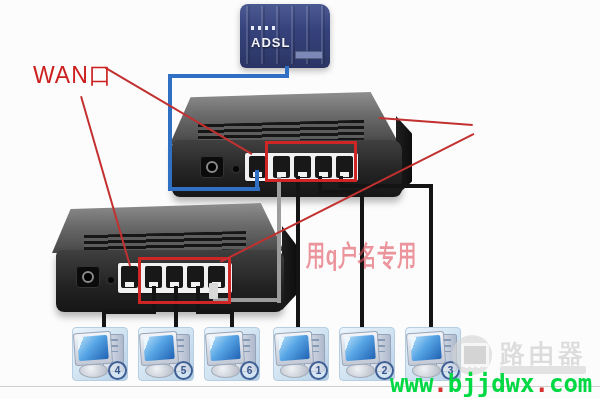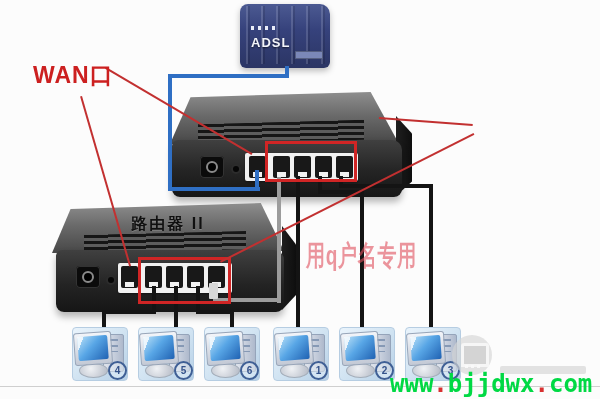--- a/index.html
+++ b/index.html
@@ -48,21 +48,21 @@
   .redbox{border:3px solid #d02525;box-sizing:border-box;background:transparent;}
 
   
   .cab{position:absolute;}
   .blue{background:#2f6fc4;}
   .gray{background:#9c9c9c;}
   .blk{background:#141414;}
   .plug{left:209px;top:283px;width:9px;height:16px;background:#d8d8d8;border-radius:1px;}
 
   
-  .anno{color:#cc2020;font-weight:bold;font-size:23px;letter-spacing:1px;}
+  .anno{color:#cc2020;font-weight:normal;font-size:23px;letter-spacing:1px;}
   .leader{height:2px;background:#c23030;transform-origin:0 0;}
 
   
   .pc{width:56px;height:54px;}
   .pc-bg{left:0;top:0;right:0;bottom:0;border-radius:4px;border:1px solid #b6cde2;
          background:linear-gradient(135deg,#eaf4fc 0%,#cfe2f1 55%,#b5cfe6 100%);}
   .pc-tower{left:31px;top:7px;width:19px;height:36px;border:1px solid #95a4ba;border-radius:2px;
          background:linear-gradient(90deg,#e3e7ef,#aeb9cc);}
   .pc-tower-lines{left:3px;top:4px;width:11px;height:13px;
          background:repeating-linear-gradient(180deg,#8699b5 0 2px,transparent 2px 6px);}
@@ -116,21 +116,20 @@
   <div class="abs pwr" style="left:200px;top:156px;"></div>
   <div class="abs hole" style="left:233px;top:166px;"></div>
   <div class="abs pstrip" style="left:245px;top:153px;width:113px;height:28px;"></div>
   <div class="abs port" style="left:249px;top:156px;"></div>
   <div class="abs port" style="left:273px;top:156px;"></div>
   <div class="abs port" style="left:294px;top:156px;"></div>
   <div class="abs port" style="left:315px;top:156px;"></div>
   <div class="abs port" style="left:336px;top:156px;"></div>
 
   <div class="abs rtr-top r2-top">
-    <div class="abs rtr-title">路由器 II</div>
     <div class="abs vents r2-vents"></div>
   </div>
   <div class="abs rtr-side r2-side"></div>
   <div class="abs rtr-front r2-front"></div>
   <div class="abs pwr" style="left:76px;top:266px;"></div>
   <div class="abs hole" style="left:108px;top:277px;"></div>
   <div class="abs pstrip" style="left:118px;top:263px;width:114px;height:30px;"></div>
   <div class="abs port" style="left:121px;top:266px;"></div>
   <div class="abs port" style="left:145px;top:266px;"></div>
   <div class="abs port" style="left:166px;top:266px;"></div>
@@ -240,18 +239,19 @@
     <div class="abs pc-num">3</div>
   </div>
 
   <div class="abs divider"></div>
 
   <div class="abs wm-center">用q户名专用</div>
   <div class="abs wm-logo-circle">
     <div class="abs wm-logo-inner"></div>
     <div class="abs wm-logo-dots"></div>
   </div>
+  <div class="abs wm-logo-text">路由器</div>
   <div class="abs wm-logo-sub"></div>
   <div class="abs url">
     <span class="g">www</span><span class="r">.</span><span class="g">bjjdwx</span><span class="r">.</span><span class="g">com</span>
   </div>
 
 </div>
 
 </body></html>

